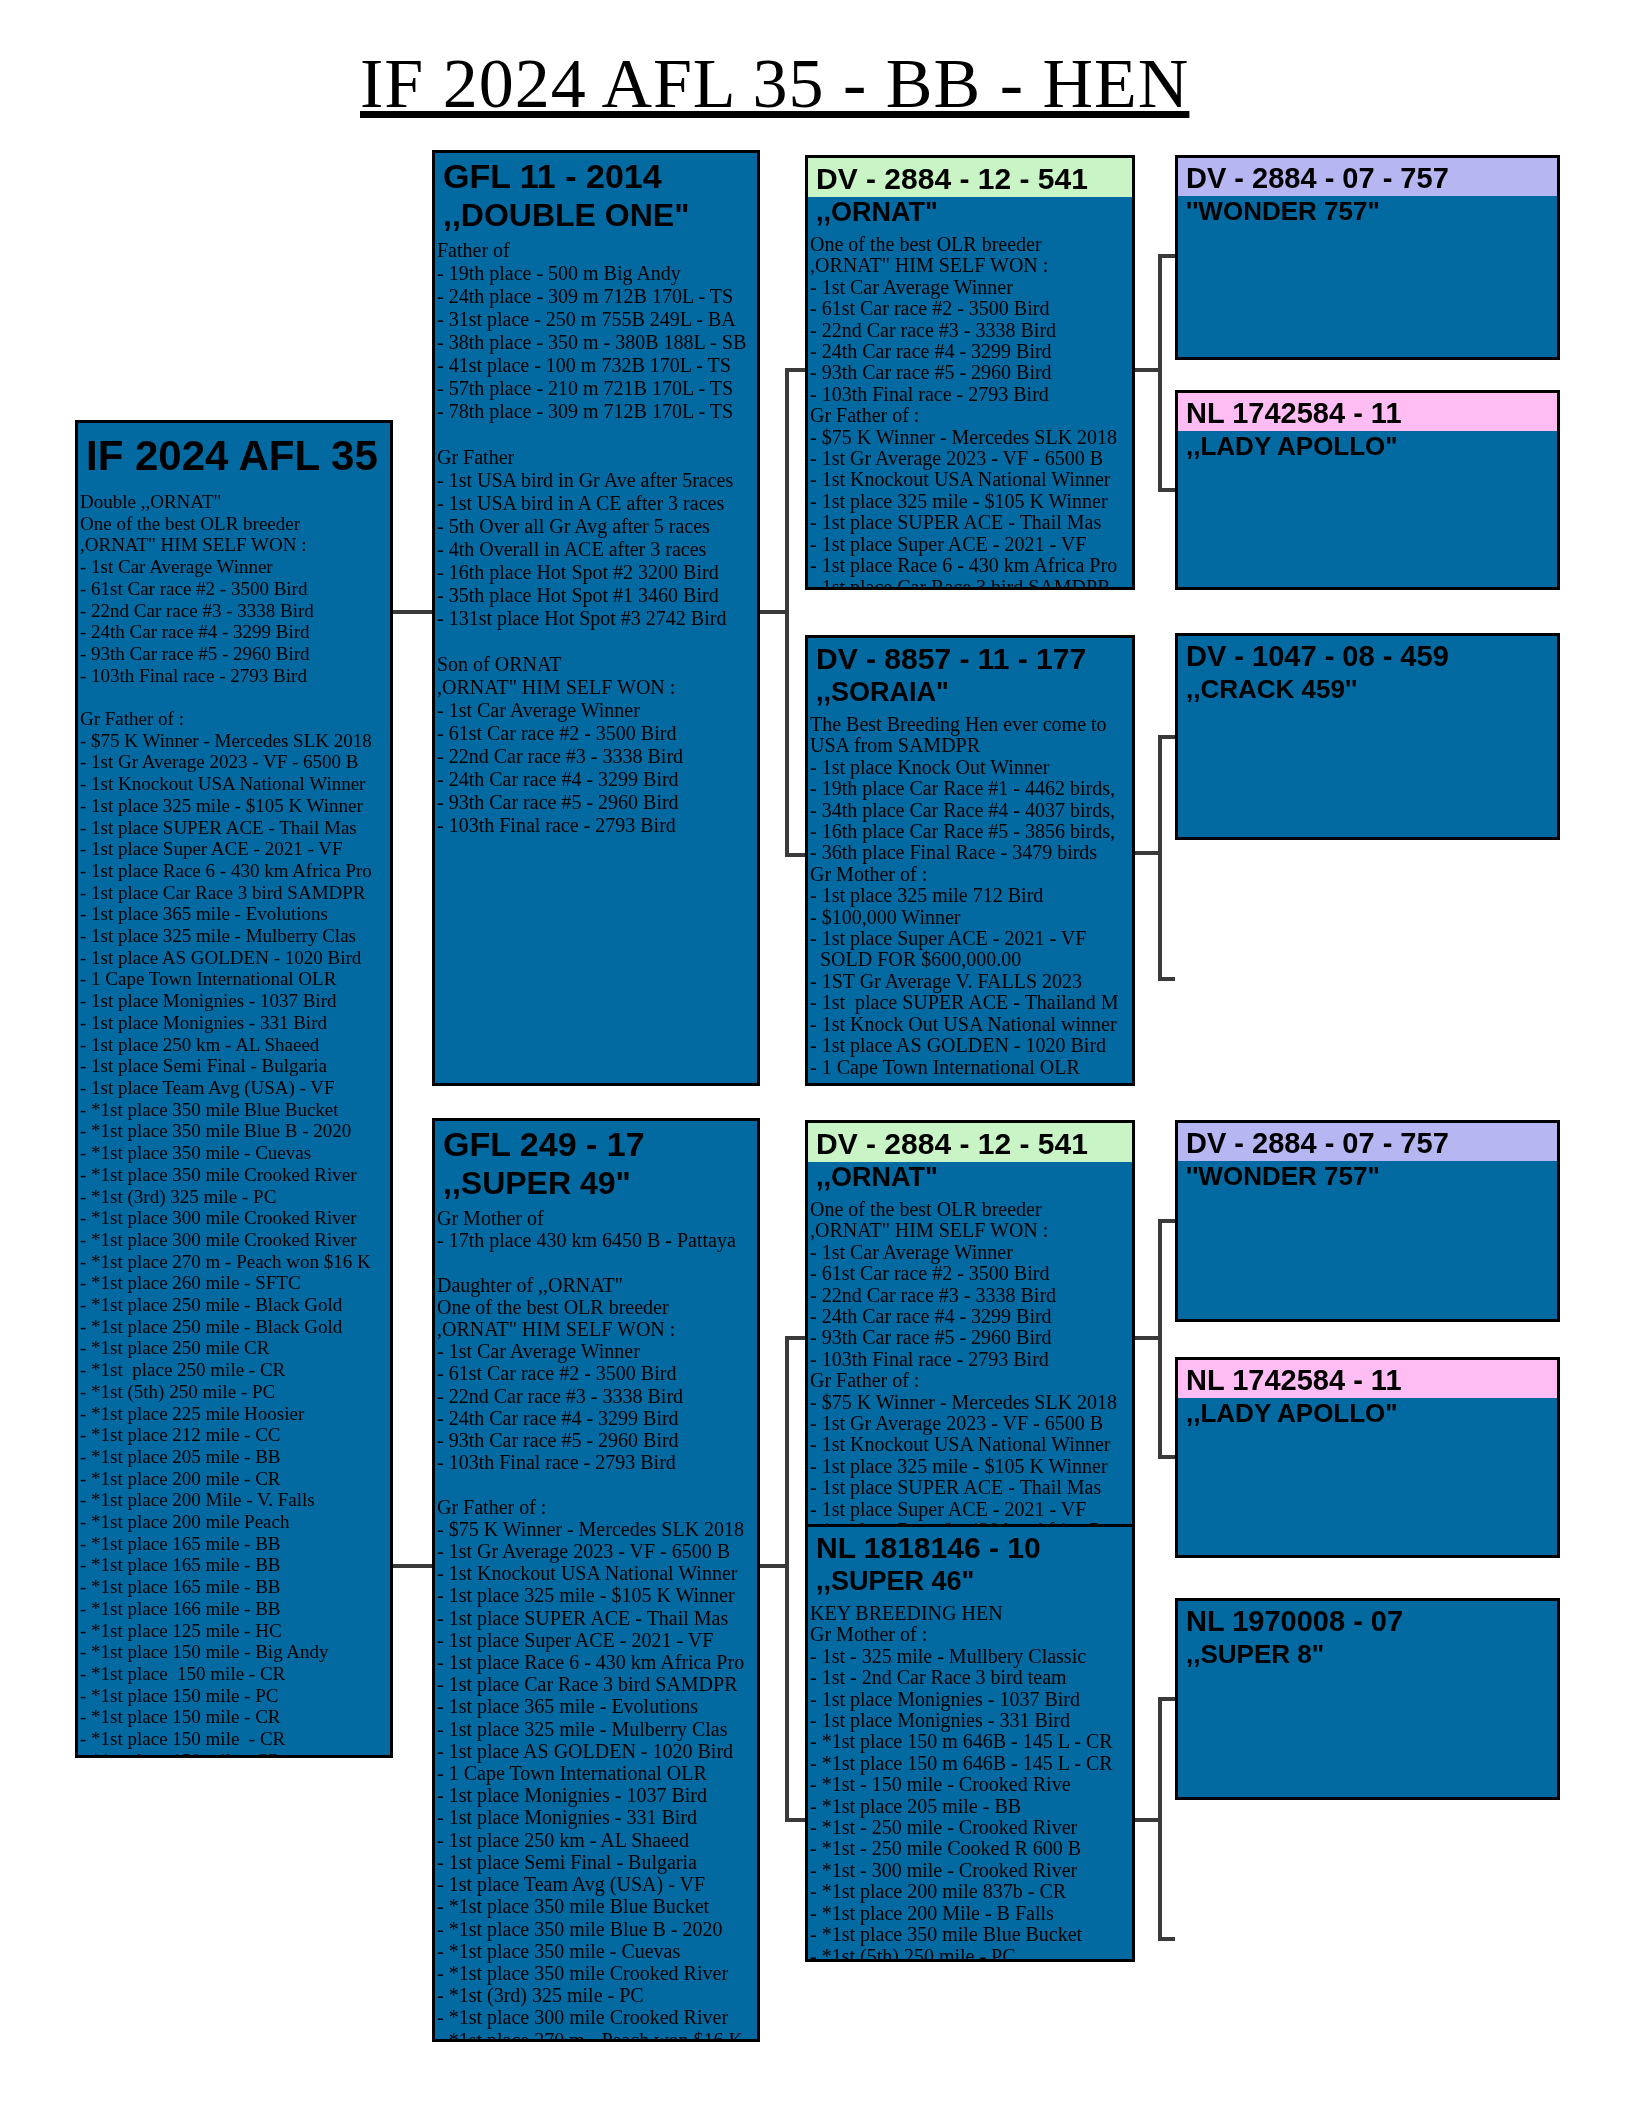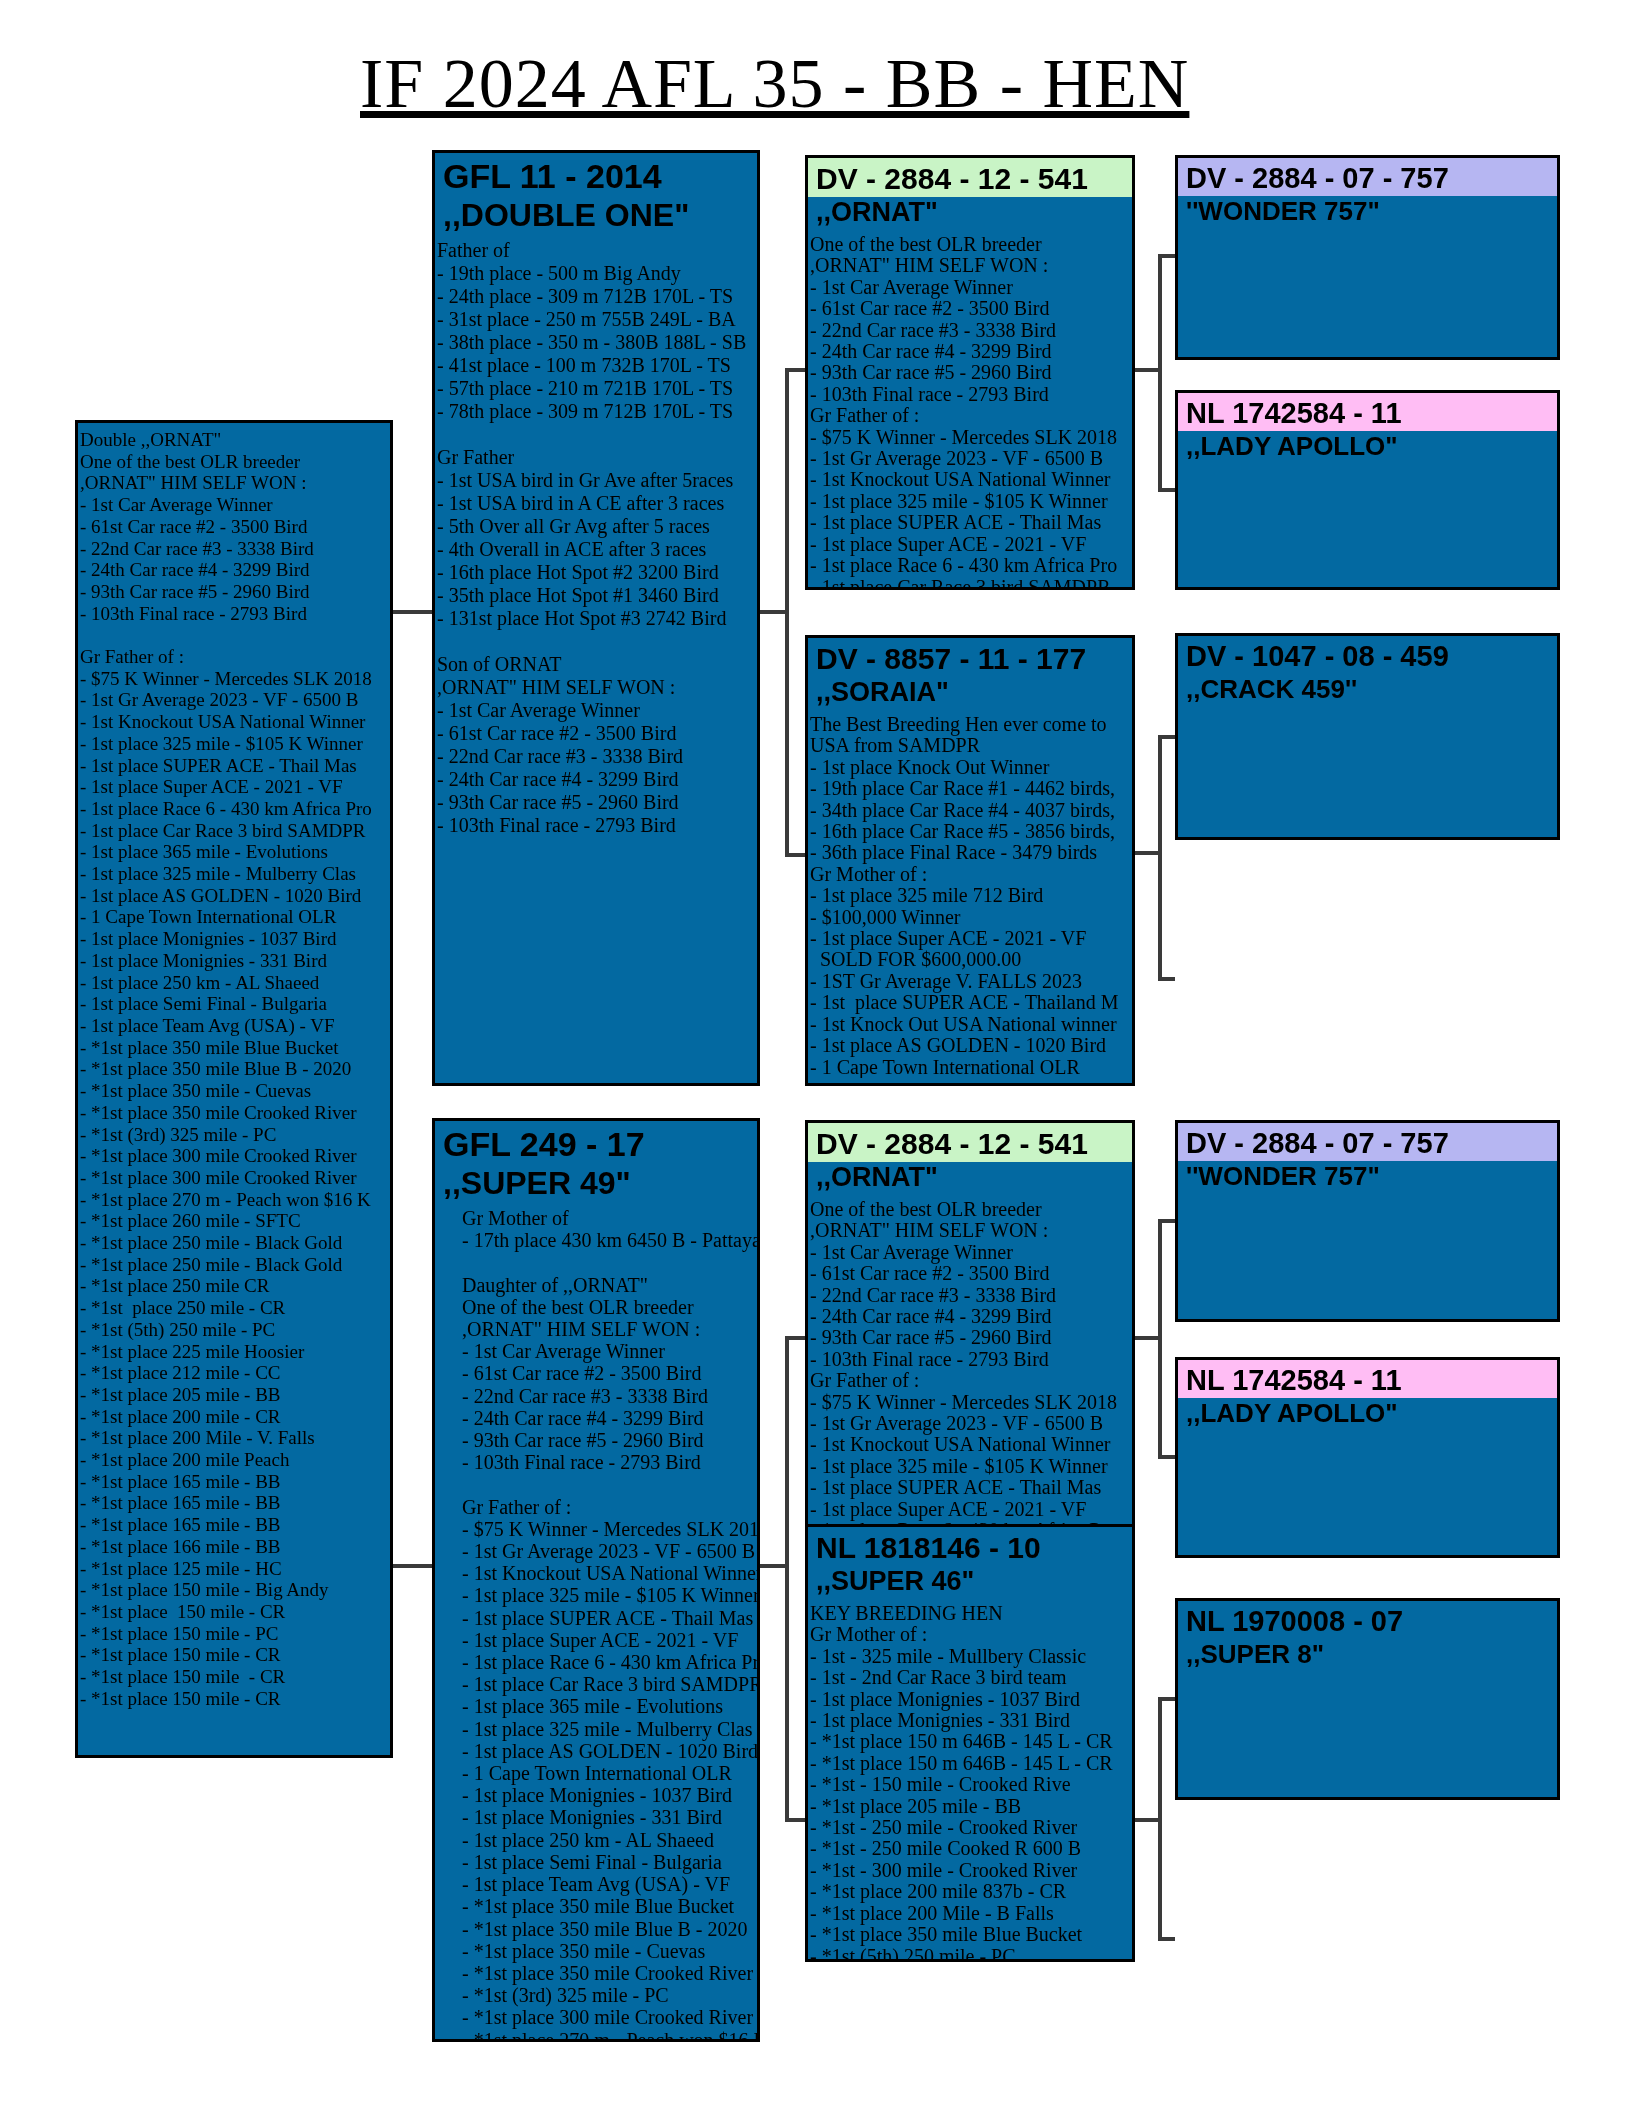--- a/index.html
+++ b/index.html
@@ -18,21 +18,21 @@
   .g3 .ring{font-size:30px;line-height:37px;}
   .g3 .name{font-size:27px;line-height:31px;}
   .body{padding:6px 2px 0 2px;overflow:hidden;}
   .line{white-space:pre;}
   .subject-title{font-family:"Liberation Sans", sans-serif;font-weight:bold;font-size:42px;
         line-height:46px;padding:10px 0 6px 8px;white-space:nowrap;}
   
   .b-subject .body{font-size:19px;line-height:21.7px;}
   .b-g2 .body{font-size:20px;line-height:23px;}
   .b-g3 .body{font-size:20px;line-height:21.4px;}
-  .b-mother .body{font-size:20px;line-height:22.2px;margin-left:25px;}
+  .b-mother .body{font-size:20px;line-height:22.2px;}
   .connector{position:absolute;}
   
   #box-subject {left:75px;  top:420px;  width:318px; height:1338px;}
   #box-father  {left:432px; top:150px;  width:328px; height:936px;}
   #box-mother  {left:432px; top:1118px; width:328px; height:924px;}
   #box-ff      {left:805px; top:155px;  width:330px; height:435px;}
   #box-fm      {left:805px; top:635px;  width:330px; height:451px;}
   #box-mf      {left:805px; top:1120px; width:330px; height:438px;}
   #box-mm      {left:805px; top:1524px; width:330px; height:438px;}
   #box-fff     {left:1175px;top:155px;  width:385px; height:205px;}
@@ -45,20 +45,21 @@
   #box-mmm     {left:1175px;top:1838px; width:385px; height:203px;}
 </style>
 </head>
 <body>
 
 <div id="page">
 
   <div id="main-title">IF 2024 AFL 35 - BB - HEN</div>
 
   <div class="pbox b-subject" id="box-subject">
+    <div class="subject-title">IF 2024 AFL 35</div>
     <div class="body">
         <div class="line">Double ,,ORNAT"</div>
         <div class="line">One of the best OLR breeder</div>
         <div class="line">,ORNAT" HIM SELF WON :</div>
         <div class="line">- 1st Car Average Winner</div>
         <div class="line">- 61st Car race #2 - 3500 Bird</div>
         <div class="line">- 22nd Car race #3 - 3338 Bird</div>
         <div class="line">- 24th Car race #4 - 3299 Bird</div>
         <div class="line">- 93th Car race #5 - 2960 Bird</div>
         <div class="line">- 103th Final race - 2793 Bird</div>

